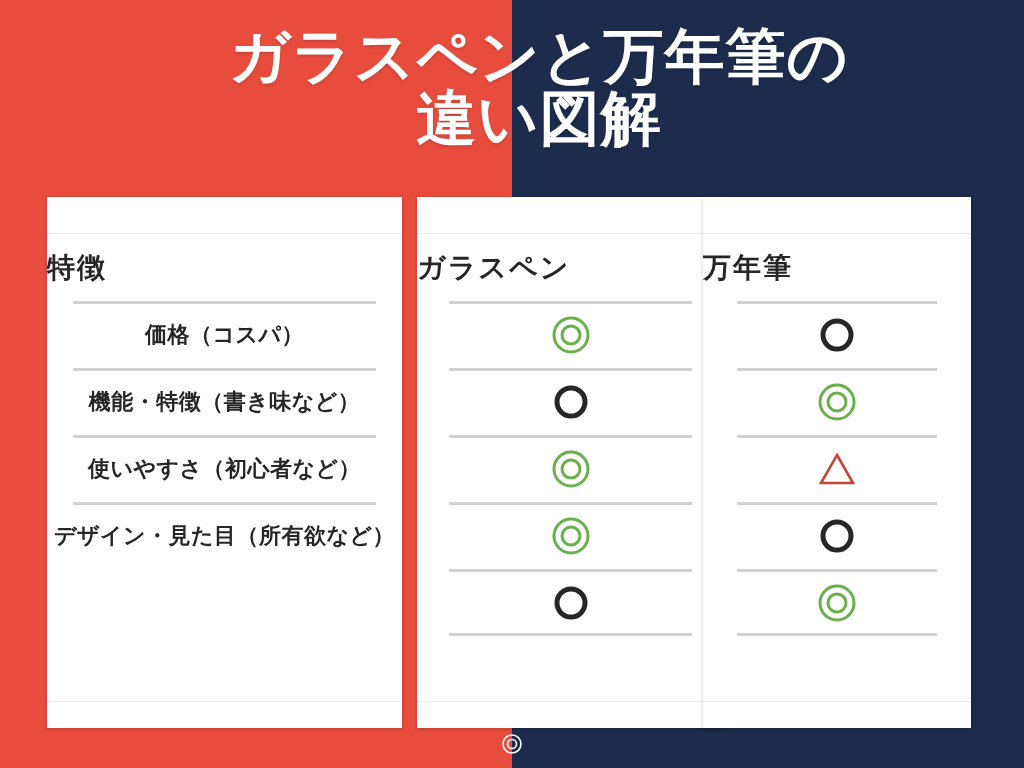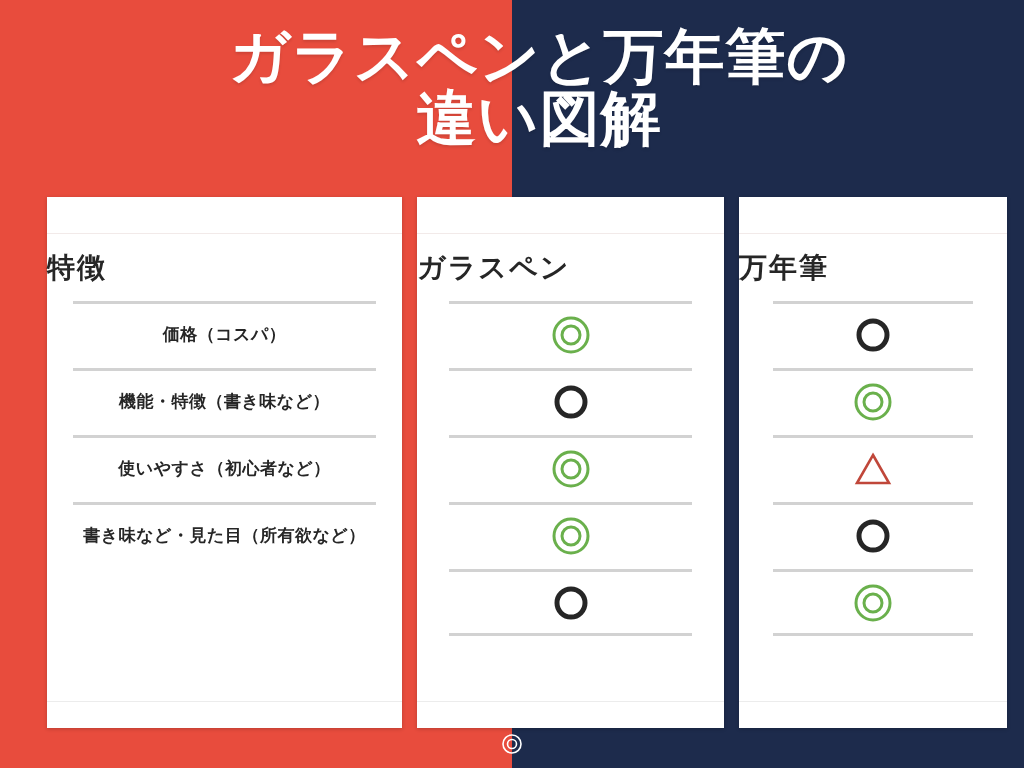--- a/index.html
+++ b/index.html
@@ -39,21 +39,21 @@
     z-index:4;
   }
   .card{
     position:absolute;top:0;height:531px;
     background:#ffffff;
     box-shadow:0 1px 4px rgba(0,0,0,0.20);
     box-sizing:border-box;
   }
   #card-feature{left:47px;width:355px;}
   #card-glass{left:417px;width:307px;}
-  #card-fountain{left:703px;width:268px;margin-left:36px;}
+  #card-fountain{left:703px;width:268px;}
 
   .card-topline{
     position:absolute;left:0;top:36px;width:100%;height:1px;
     background:#f2eae9;
   }
   .card-botline{
     position:absolute;left:0;bottom:26px;width:100%;height:1px;
     background:#ececec;
   }
 
@@ -81,21 +81,21 @@
     background:#d2d2d2;
   }
   
   #card-feature .rows{padding:0 26px;box-sizing:border-box;}
   #card-glass .rows{padding:0 32px;box-sizing:border-box;}
   #card-fountain .rows{padding:0 34px;box-sizing:border-box;}
 
   .row-label{
     position:absolute;left:0;top:0;width:100%;height:67px;
     display:flex;align-items:center;justify-content:center;
-    font-size:17px;color:#262626;font-weight:bold;
+    font-size:22px;color:#262626;font-weight:bold;
     letter-spacing:0.5px;
     white-space:nowrap;
   }
   .row-mark{
     position:absolute;left:0;top:0;width:100%;height:67px;
     display:flex;align-items:center;justify-content:center;
   }
 
   
   .mark{display:block;}
@@ -135,21 +135,21 @@
         <div class="row-label">機能・特徴（書き味など）</div>
       </div>
 
       <div class="row">
         <div class="sep"></div>
         <div class="row-label">使いやすさ（初心者など）</div>
       </div>
 
       <div class="row">
         <div class="sep"></div>
-        <div class="row-label">書き味など・見た目（所有欲など）</div>
+        <div class="row-label">デザイン・見た目（所有欲など）</div>
       </div>
 
 
     </div>
     <div class="card-botline"></div>
   </div>
 
   <div class="card" id="card-glass">
     <div class="card-topline"></div>
     <div class="col-head">ガラスペン</div>

